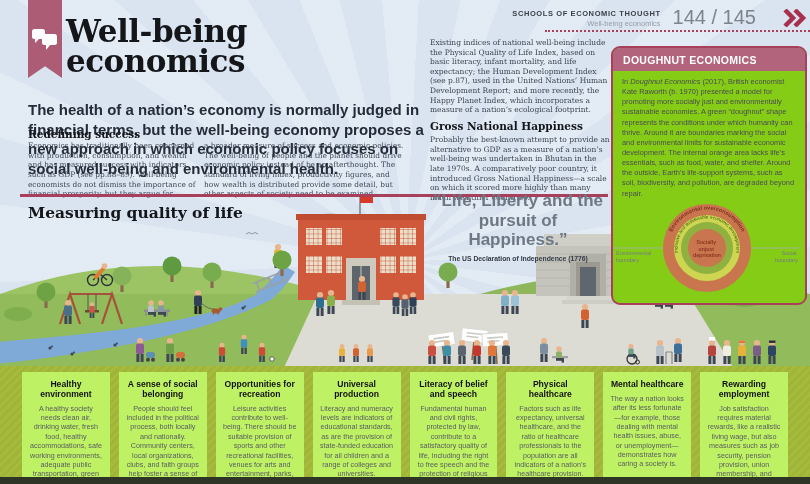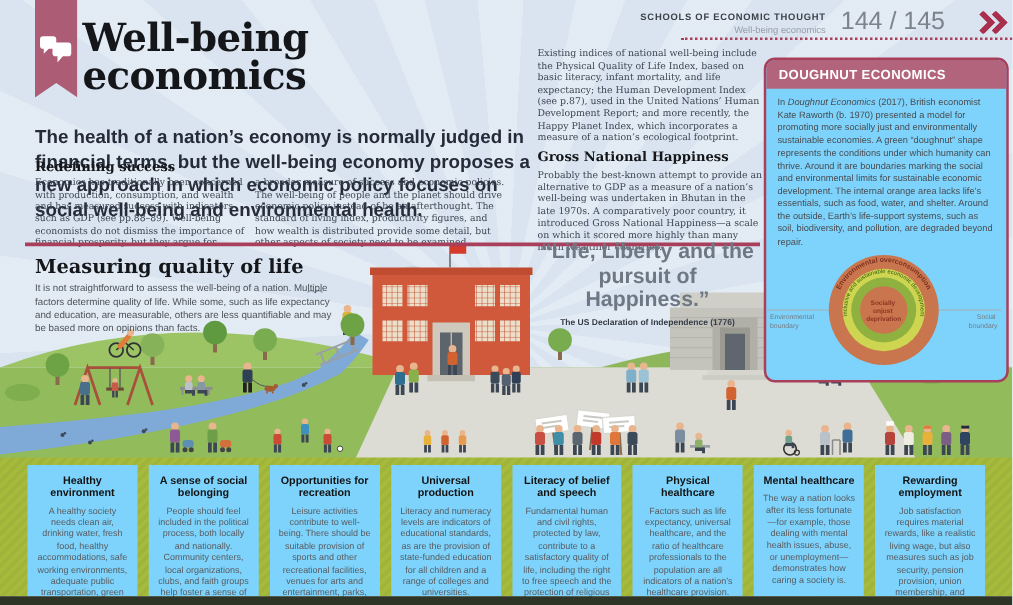--- a/index.html
+++ b/index.html
@@ -37,33 +37,33 @@
   
   .rule{position:absolute;left:20px;top:194px;width:588px;height:3px;background:#a8405c;z-index:5;}
   .meas-h{position:absolute;left:28px;top:203px;z-index:5;font-family:"DejaVu Serif",serif;
           font-weight:bold;font-size:15.5px;color:#14161a;}
   .meas-p{position:absolute;left:28px;top:226px;width:240px;z-index:5;
           font-size:7.8px;line-height:1.35;color:#4c5258;}
   .quote{position:absolute;left:432px;top:191px;width:172px;z-index:5;text-align:center;}
   .quote-t{font-weight:bold;font-size:17px;line-height:1.16;color:#6d7884;}
   .quote-s{margin-top:5px;font-weight:bold;font-size:6.8px;line-height:1.3;color:#343b47;}
   
-  .dbox{position:absolute;left:611px;top:46px;width:192px;z-index:7;background:#7dd3fc;
+  .dbox{position:absolute;left:611px;top:46px;width:192px;z-index:7;background:#84cc16;
         border:2px solid #a8405c;border-radius:9px;overflow:hidden;}
   .dbox-h{background:#b2647c;color:#fff;font-weight:bold;font-size:10.5px;letter-spacing:.3px;
           padding:6px 10px 5px;}
   .dbox-b{padding:6px 9px 2px;font-size:7.4px;line-height:1.37;color:#4a4c50;}
   .dbox-b i{font-style:italic;}
   
   .scene{position:absolute;left:0;top:196px;z-index:1;}
   
   .band{position:absolute;left:0;top:366px;width:810px;height:111px;background:#a6bb3c;z-index:2;
         background-image:repeating-linear-gradient(135deg, rgba(0,0,0,.04) 0 3px, transparent 3px 6px);}
   .cards{position:absolute;left:22px;top:372px;width:766px;height:105px;display:flex;gap:9px;z-index:4;}
-  .card{flex:1;background:#7dd3fc;padding:8px 7px 6px;text-align:center;box-sizing:border-box;}
+  .card{flex:1;background:#bef264;padding:8px 7px 6px;text-align:center;box-sizing:border-box;}
   .card-h{font-weight:bold;font-size:8.6px;line-height:1.15;color:#121212;margin-bottom:4px;}
   .card-t{font-size:7.2px;line-height:1.3;color:#5a5c60;}
   .strip{position:absolute;left:0;top:477px;width:810px;height:7px;background:#2e3526;z-index:8;}
 </style>
 </head>
 <body>
 
 <div id="page">
   <div class="rays"></div>
 
@@ -391,21 +391,20 @@
   <div class="bodycol col2">a broader measure of success and economic policies. The well-being of people and the planet should drive economic policy instead of be an afterthought. The standard of living index, productivity figures, and how wealth is distributed provide some detail, but other aspects of society need to be examined.</div>
 
   <div class="rightcol">
     <span>Existing indices of national well-being include the Physical Quality of Life Index, based on basic literacy, infant mortality, and life expectancy; the Human Development Index (see p.87), used in the United Nations’ Human Development Report; and more recently, the Happy Planet Index, which incorporates a measure of a nation’s ecological footprint.</span>
     <span class="h-serif-sm">Gross National Happiness</span>
     <span>Probably the best-known attempt to provide an alternative to GDP as a measure of a nation’s well-being was undertaken in Bhutan in the late 1970s. A comparatively poor country, it introduced Gross National Happiness—a scale on which it scored more highly than many much wealthier countries.</span>
   </div>
 
   <div class="rule"></div>
   <div class="meas-h">Measuring quality of life</div>
-  <div class="meas-p">It is not straightforward to assess the well-being of a nation. Multiple factors determine quality of life. While some, such as life expectancy and education, are measurable, others are less quantifiable and may be based more on opinions than facts.</div>
 
   <div class="quote">
     <div class="quote-t">“Life, Liberty and the pursuit of Happiness.”</div>
     <div class="quote-s">The US Declaration of Independence (1776)</div>
   </div>
 
   <div class="dbox">
     <div class="dbox-h">DOUGHNUT ECONOMICS</div>
     <div class="dbox-b">
       <span>In </span><i>Doughnut Economics</i><span> (2017), British economist Kate Raworth (b. 1970) presented a model for promoting more socially just and environmentally sustainable economies. A green “doughnut” shape represents the conditions under which humanity can thrive. Around it are boundaries marking the social and environmental limits for sustainable economic development. The internal orange area lacks life’s essentials, such as food, water, and shelter. Around the outside, Earth’s life-support systems, such as soil, biodiversity, and pollution, are degraded beyond repair.</span>

